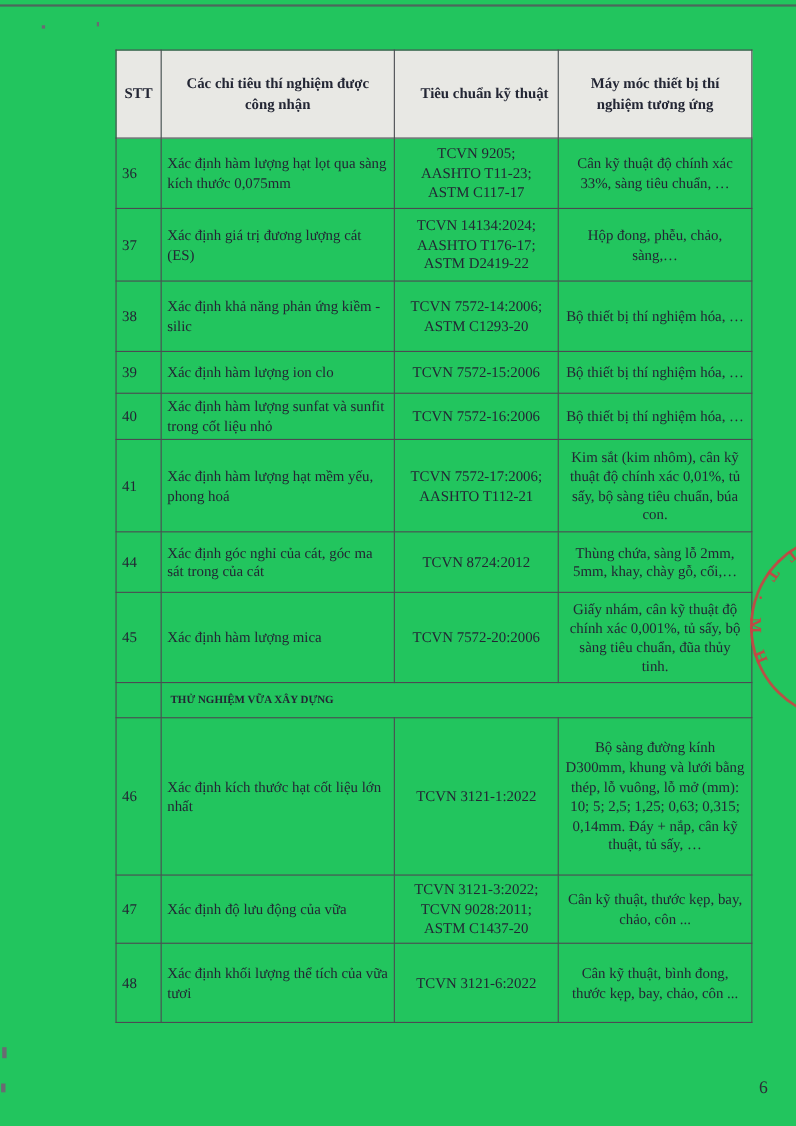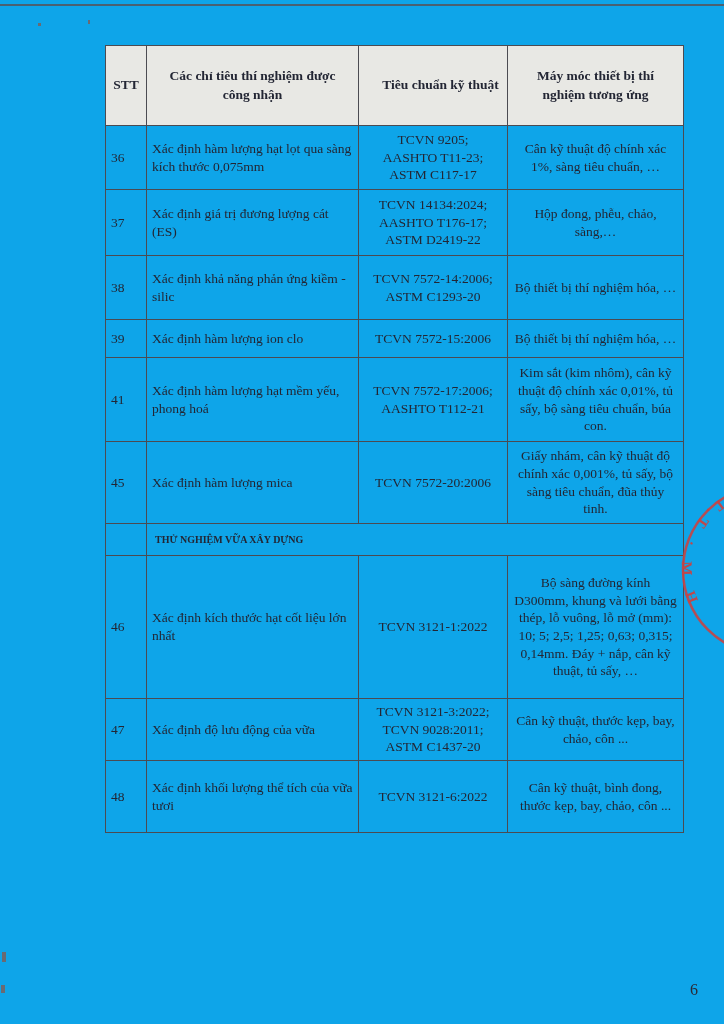--- a/index.html
+++ b/index.html
@@ -2,21 +2,21 @@
 <html><head>
 <meta charset="utf-8">
 <style>
   * { margin: 0; padding: 0; box-sizing: border-box; }
   html, body { background: #e9e9e9; }
   .page {
     position: relative;
     width: 724px;
     height: 1024px;
     margin: 0 auto;
-    background: #0ea5e9;
+    background: #22c55e;
     overflow: hidden;
     font-family: "Liberation Serif", serif;
     color: #232634;
   }
   .scan-top-edge {
     position: absolute; top: 4px; left: 0; width: 100%; height: 2px;
     background: #55555c; opacity: .85;
   }
   .scan-speck { position: absolute; background: #6a6a72; }
   .table-wrap { position: absolute; left: 105px; top: 45px; width: 578px; }
@@ -96,21 +96,21 @@
 nghiệm tương ứng</th>
           </tr>
         </thead>
       <tbody id="body-rows">
           <tr style="height: 64px;">
             <td class="stt">36</td>
             <td class="crit">Xác định hàm lượng hạt lọt qua sàng kích thước 0,075mm</td>
             <td class="std">TCVN 9205;
 AASHTO T11-23;
 ASTM C117-17</td>
-            <td class="equ">Cân kỹ thuật độ chính xác 1%, sàng tiêu chuẩn, …</td>
+            <td class="equ">Cân kỹ thuật độ chính xác 33%, sàng tiêu chuẩn, …</td>
           </tr>
           <tr style="height: 66px;">
             <td class="stt">37</td>
             <td class="crit">Xác định giá trị đương lượng cát (ES)</td>
             <td class="std">TCVN 14134:2024;
 AASHTO T176-17;
 ASTM D2419-22</td>
             <td class="equ">Hộp đong, phễu, chảo, sàng,…</td>
           </tr>
           <tr style="height: 64px;">
@@ -119,26 +119,38 @@
             <td class="std">TCVN 7572-14:2006;
 ASTM C1293-20</td>
             <td class="equ">Bộ thiết bị thí nghiệm hóa, …</td>
           </tr>
           <tr style="height: 38px;">
             <td class="stt">39</td>
             <td class="crit">Xác định hàm lượng ion clo</td>
             <td class="std">TCVN 7572-15:2006</td>
             <td class="equ">Bộ thiết bị thí nghiệm hóa, …</td>
           </tr>
+          <tr style="height: 40px;">
+            <td class="stt">40</td>
+            <td class="crit">Xác định hàm lượng sunfat và sunfit trong cốt liệu nhỏ</td>
+            <td class="std">TCVN 7572-16:2006</td>
+            <td class="equ">Bộ thiết bị thí nghiệm hóa, …</td>
+          </tr>
           <tr style="height: 84px;">
             <td class="stt">41</td>
             <td class="crit">Xác định hàm lượng hạt mềm yếu, phong hoá</td>
             <td class="std">TCVN 7572-17:2006;
 AASHTO T112-21</td>
             <td class="equ">Kim sắt (kim nhôm), cân kỹ thuật độ chính xác 0,01%, tủ sấy, bộ sàng tiêu chuẩn, búa con.</td>
+          </tr>
+          <tr style="height: 55px;">
+            <td class="stt">44</td>
+            <td class="crit">Xác định góc nghỉ của cát, góc ma sát trong của cát</td>
+            <td class="std">TCVN 8724:2012</td>
+            <td class="equ">Thùng chứa, sàng lỗ 2mm, 5mm, khay, chày gỗ, cối,…</td>
           </tr>
           <tr style="height: 82px;">
             <td class="stt">45</td>
             <td class="crit">Xác định hàm lượng mica</td>
             <td class="std">TCVN 7572-20:2006</td>
             <td class="equ">Giấy nhám, cân kỹ thuật độ chính xác 0,001%, tủ sấy, bộ sàng tiêu chuẩn, đũa thủy tinh.</td>
           </tr>
           <tr class="section-row" style="height: 32px;">
             <td></td>
             <td colspan="3">THỬ NGHIỆM VỮA XÂY DỰNG</td>

